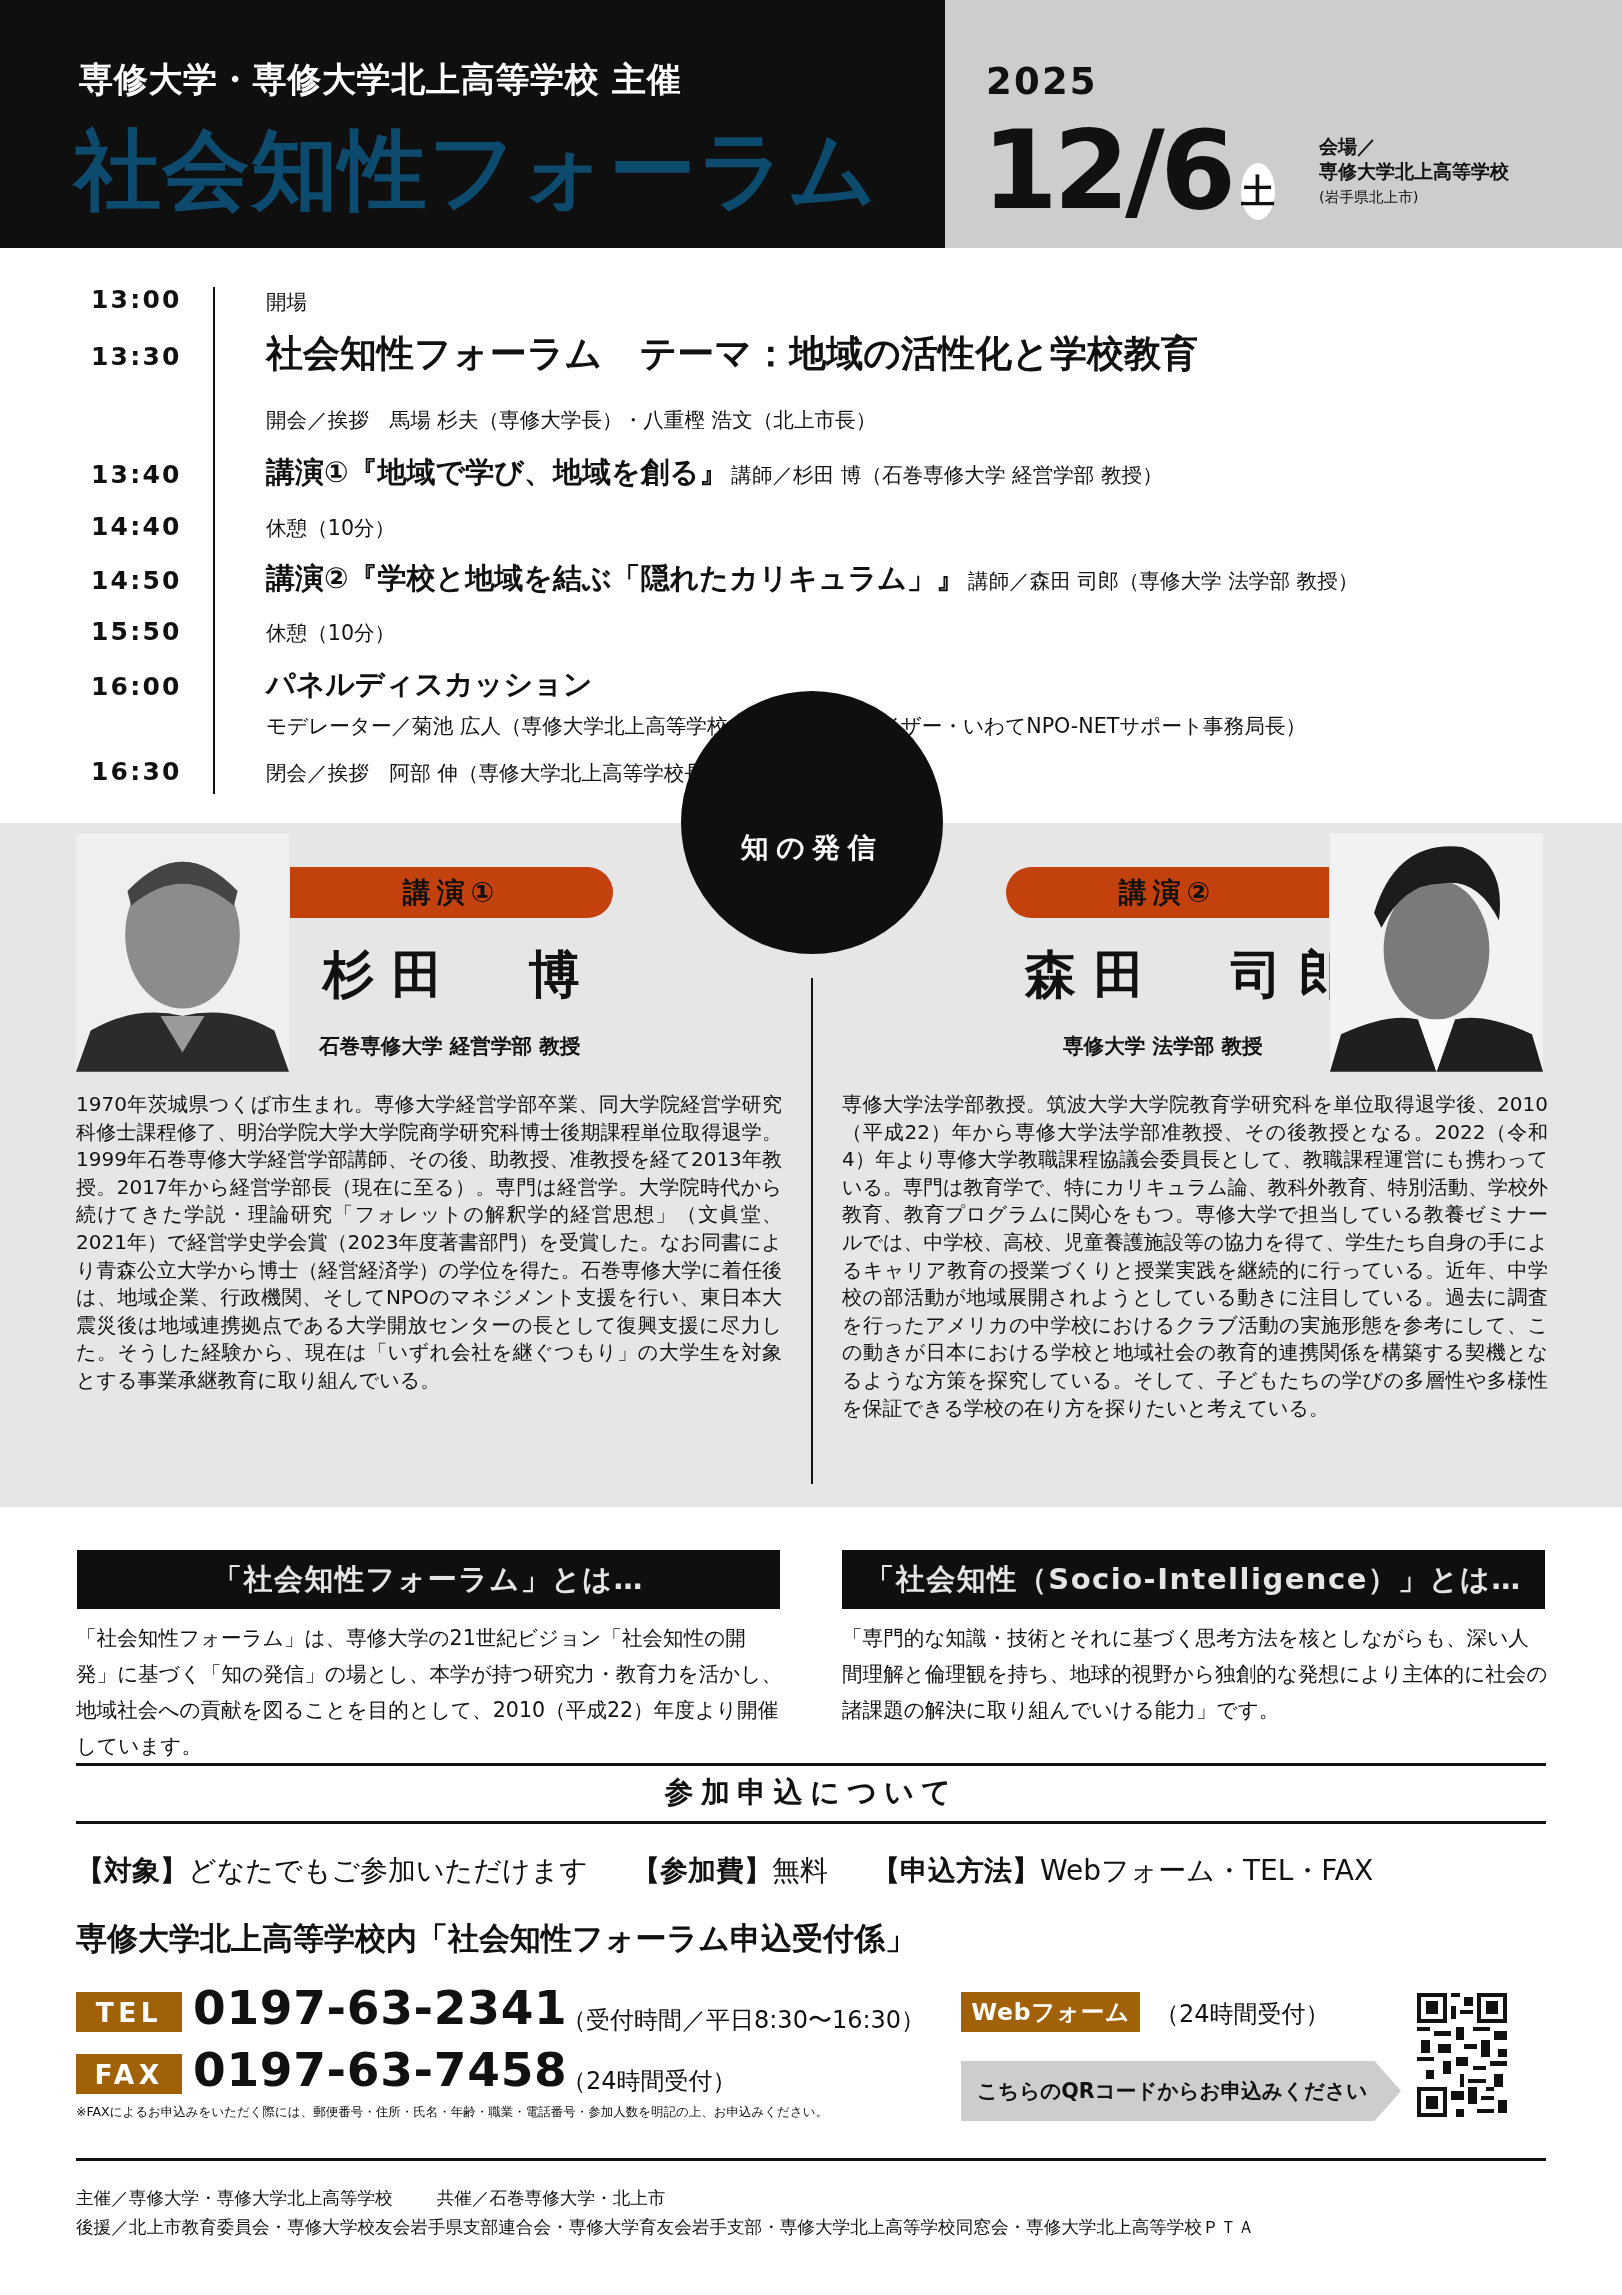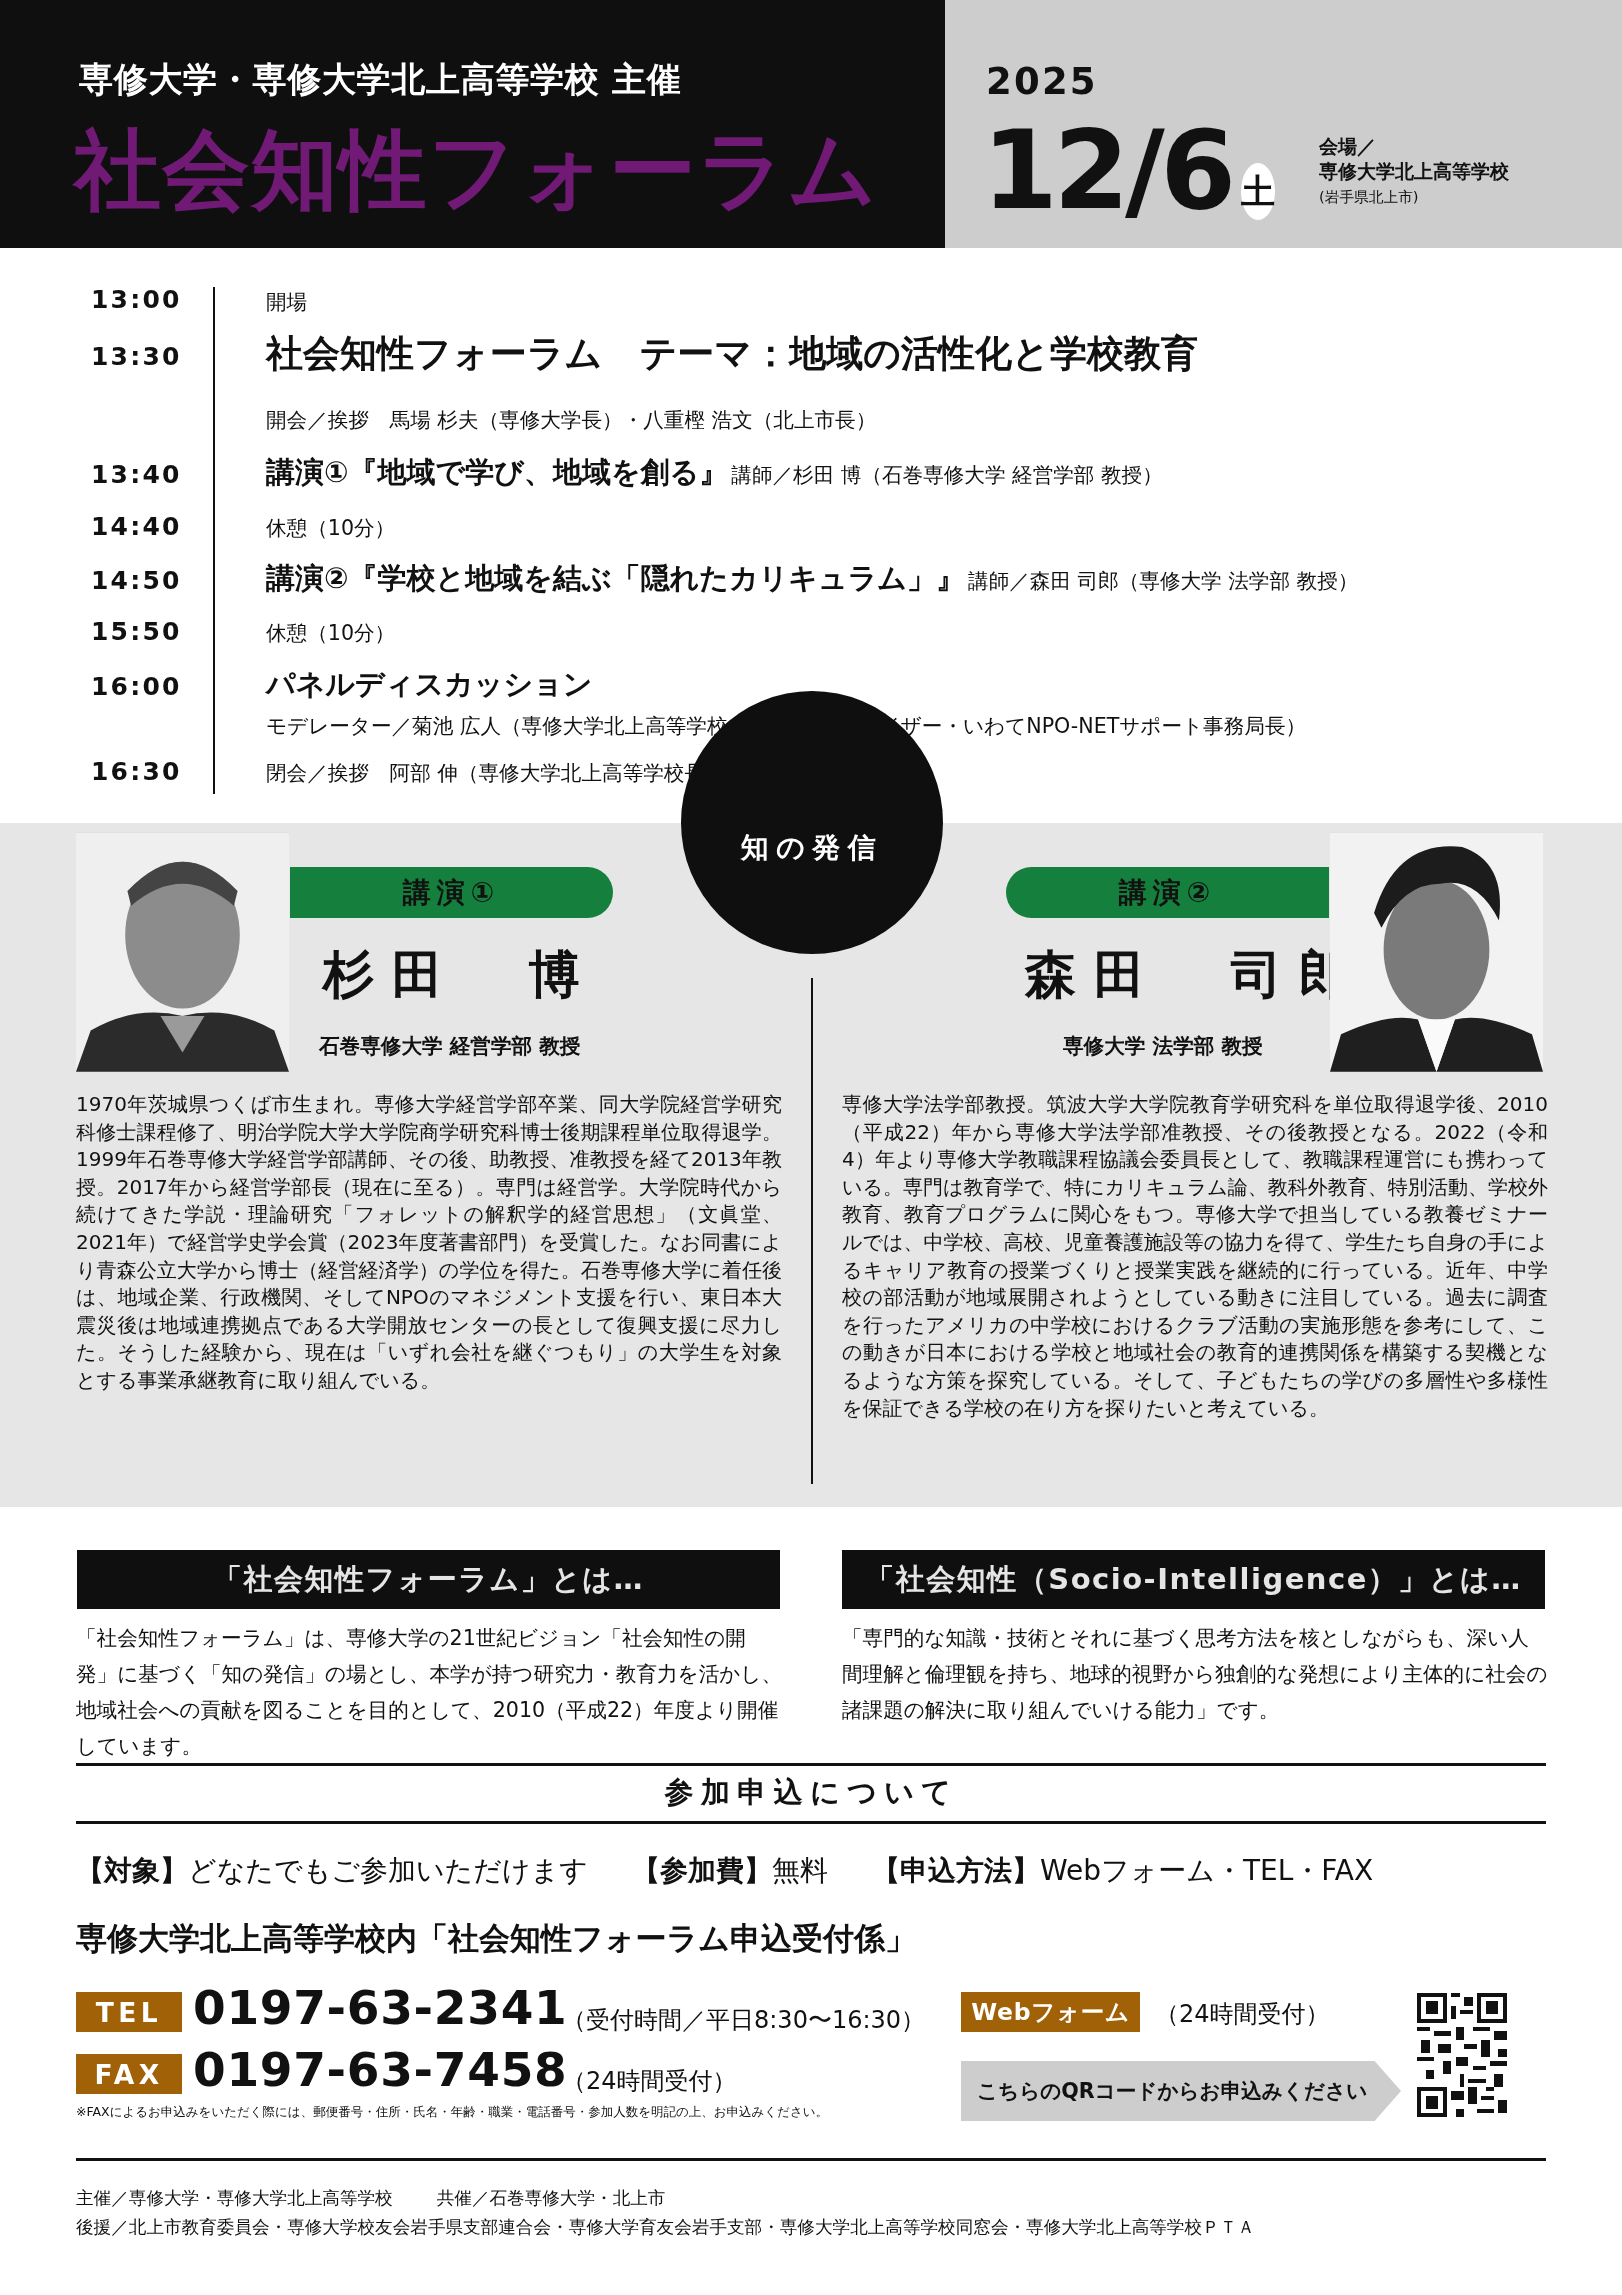--- a/index.html
+++ b/index.html
@@ -23,21 +23,21 @@
 .sch-text{position:absolute;left:254px;white-space:nowrap}
 .t-sm{font-size:20.6px}
 .t-lg{font-size:37px;font-weight:bold}
 .t-md{font-size:29px;font-weight:bold}
 .t-sub{font-size:20.6px;font-weight:normal;margin-left:3px}
 
 #band{left:0;top:823px;width:1623px;height:684px;background:#e6e6e6}
 #intro-circle{left:681px;top:691px;width:262px;height:263px;border-radius:50%;background:#0f0f0f;color:#fff;display:flex;align-items:flex-end;justify-content:center;padding-bottom:87px;font-size:28px;font-weight:bold;letter-spacing:7.4px}
 #band-divider{left:811px;top:978px;width:1.5px;height:506px;background:#111}
 .photo{background:#bbb;overflow:hidden}
-.pill{height:51px;background:#15803d;display:flex;align-items:center;justify-content:center;font-size:28px;font-weight:bold;letter-spacing:5.9px}
+.pill{height:51px;background:#c2410c;display:flex;align-items:center;justify-content:center;font-size:28px;font-weight:bold;letter-spacing:5.9px}
 .sp-name{font-size:51px;font-weight:bold;letter-spacing:17.6px;white-space:nowrap}
 .sp-aff{font-size:20.6px;font-weight:bold;white-space:nowrap}
 .bio{font-size:20px;line-height:27.6px;width:706px;text-align:justify}
 
 .about-hd{height:59px;background:#0f0f0f;color:#e5e5e5;font-size:29px;font-weight:bold;display:flex;align-items:center;justify-content:center;letter-spacing:1.5px;white-space:nowrap}
 .about-body{font-size:20.6px;line-height:36px;width:706px}
 
 .rule{height:2.9px;background:#111}
 .apply-title{left:0;width:1623px;top:1773px;text-align:center;font-size:29px;font-weight:bold;letter-spacing:7.4px}
 .apply-info{left:76px;top:1852px;font-size:28px;white-space:nowrap}
@@ -50,21 +50,21 @@
 .qr-arrow{left:961px;top:2061px;width:440px;height:60px;background:#cdcdcd;clip-path:polygon(0 0,94% 0,100% 50%,94% 100%,0 100%);display:flex;align-items:center;padding-left:16px;font-size:20.6px;font-weight:bold;white-space:nowrap}
 .qr{left:1417px;top:1992px;width:90px;height:126px}
 .footer{left:76px;font-size:17.6px;white-space:nowrap}
 </style>
 </head>
 <body>
 
 <div id="hdr-left" class="abs"></div>
 <div id="hdr-right" class="abs"></div>
 <div class="abs hdr-org" style="color:#fff">専修大学・専修大学北上高等学校 主催</div>
-<div class="abs hdr-title" style="color:#701a75">社会知性フォーラム</div>
+<div class="abs hdr-title" style="color:#0c4a6e">社会知性フォーラム</div>
 <div class="abs hdr-year">2025</div>
 <div class="abs hdr-date">12/6</div>
 <div class="abs hdr-day">土</div>
 <div class="abs hdr-venue">
   <div>会場／</div>
   <div>専修大学北上高等学校</div>
   <div class="sm">(岩手県北上市)</div>
 </div>
 
 <div class="abs sch-line"></div>

